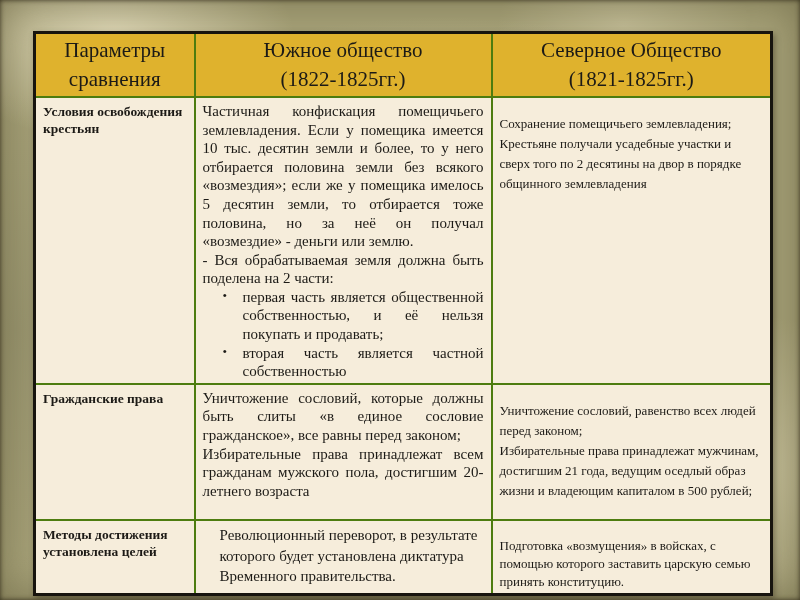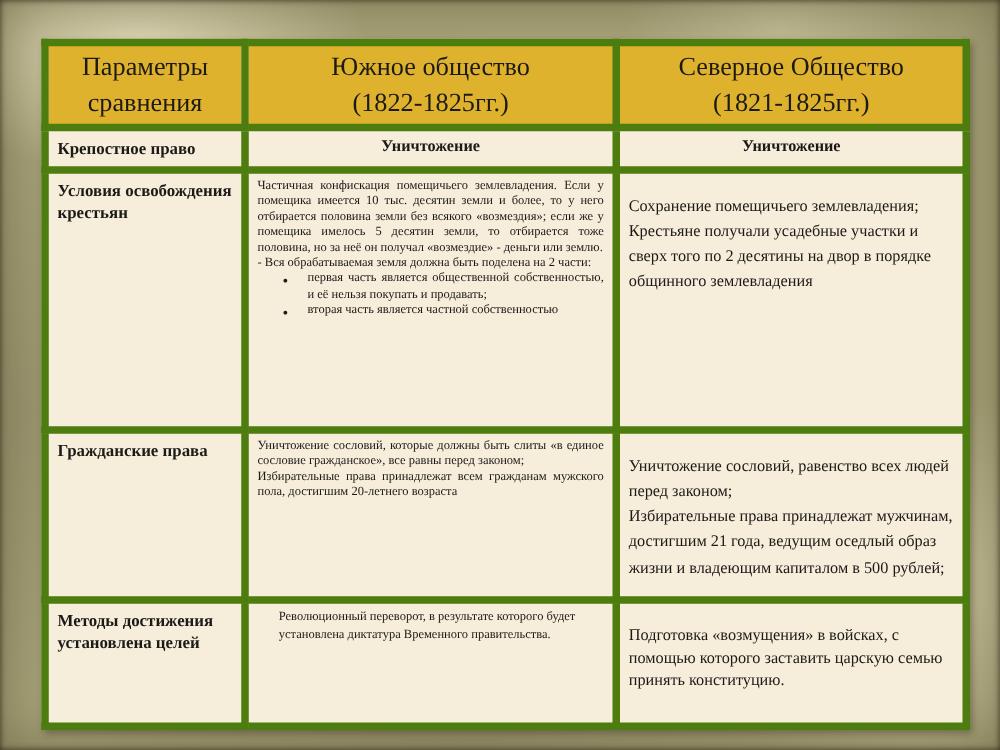--- a/index.html
+++ b/index.html
@@ -24,33 +24,33 @@
     width: 737px; height: 553px;
     border-collapse: collapse; table-layout: fixed;
     background: #f6eddb;
     border: 3px solid #17140e;
     color: #1c1a16;
     box-shadow: 2px 3px 6px rgba(50,45,25,0.45);
   }
   col.c1 { width: 160px; }
   col.c2 { width: 297px; }
   col.c3 { width: 280px; }
-  td, th { border: 6px solid #4d7c0f; vertical-align: top; padding: 2px 7px; overflow: hidden; }
+  td, th { border: 2px solid #4d7c0f; vertical-align: top; padding: 2px 7px; overflow: hidden; }
   thead th {
     background: #dfb22d;
     font-weight: normal; font-size: 21px; line-height: 1.38;
     text-align: center; vertical-align: middle; padding: 2px 4px;
   }
   .h-param  { height: 59px; }
   .h-row1   { height: 34px; }
   .h-row2   { height: 208px; }
   .h-row3   { height: 136px; border-radius: 26px; }
   .param-cell { font-weight: bold; font-size: 13.5px; line-height: 1.28; padding-top: 5px; }
   .val-center { font-weight: bold; font-size: 13px; text-align: center; padding-top: 4px; }
-  .south-cell { font-size: 10px; line-height: 1.24; text-align: justify; padding-top: 4px; margin-top: 32px; }
+  .south-cell { font-size: 15px; line-height: 1.24; text-align: justify; padding-top: 4px; margin-top: 32px; }
   .north-cell { font-size: 13px; line-height: 1.55; padding-top: 16px; }
   .loose { line-height: 1.38; }
   .cell-p { margin: 0; }
   ul.dash-list { margin: 0; padding: 0; list-style: none; }
   ul.dash-list li { position: relative; padding-left: 40px; text-align: justify; }
   ul.dash-list li::before {
     content: "\2022"; position: absolute; left: 20px; top: 0; font-size: 13px;
   }
 </style>
 </head>
@@ -72,25 +72,20 @@
           <div>Южное общество</div>
           <div>(1822-1825гг.)</div>
         </th>
         <th>
           <div>Северное Общество</div>
           <div>(1821-1825гг.)</div>
         </th>
       </tr>
     </thead>
     <tbody>
-      <tr class="h-row1">
-        <td class="param-cell">Крепостное право</td>
-        <td class="val-center">Уничтожение</td>
-        <td class="val-center">Уничтожение</td>
-      </tr>
 
       <tr class="h-row2">
         <td class="param-cell">Условия освобождения крестьян</td>
         <td class="south-cell">
           <p class="cell-p">Частичная конфискация помещичьего землевладения. Если у помещика имеется 10 тыс. десятин земли и более, то у него отбирается половина земли без всякого «возмездия»; если же у помещика имелось 5 десятин земли, то отбирается тоже половина, но за неё он получал «возмездие» - деньги или землю.</p>
           <p class="cell-p">- Вся обрабатываемая земля должна быть поделена на 2 части:</p>
           <ul class="dash-list">
             <li>первая часть является общественной собственностью, и её нельзя покупать и продавать;</li>
             <li>вторая часть является частной собственностью</li>
           </ul>

